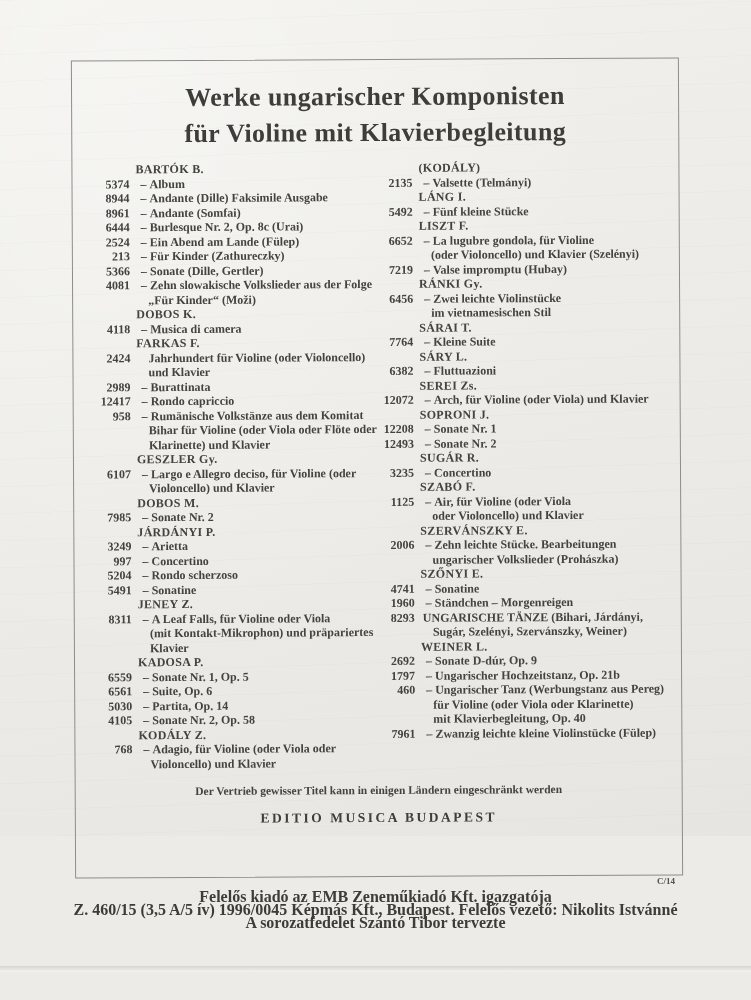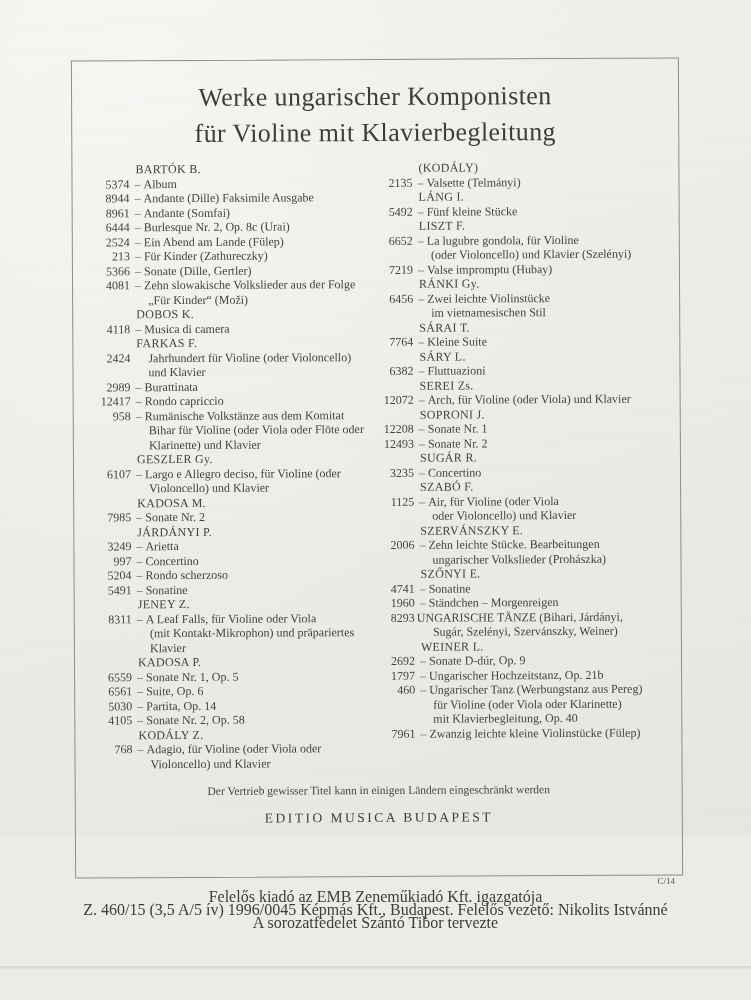--- a/index.html
+++ b/index.html
@@ -6,20 +6,21 @@
   body{
     width:751px;height:1000px;overflow:hidden;
     font-family:"Liberation Serif","DejaVu Serif",serif;
     background:#ecebe7;
   }
   .photo{
     position:relative;width:751px;height:836px;
     background:
       radial-gradient(ellipse at 18% 12%, rgba(255,255,255,0.35), rgba(255,255,255,0) 55%),
       linear-gradient(160deg,#f2f1ed 0%,#edecE8 45%,#e9e8e4 80%,#e6e5e1 100%);
+    font-weight: bold;
   }
   
   .photo::before{
     content:"";position:absolute;inset:0;
     background:repeating-linear-gradient(178deg,
       rgba(120,118,112,0.05) 0px, rgba(120,118,112,0.05) 1px,
       rgba(0,0,0,0) 1px, rgba(0,0,0,0) 27px);
     opacity:.5;pointer-events:none;
   }
   .photo::after{
@@ -31,21 +32,21 @@
     position:absolute;left:73px;top:59px;width:606px;height:816px;
     border:1px solid #8f8d88;
     transform:rotate(-0.3deg);
     color:#45433f;
   }
   .title{margin-top:19px;text-align:center;font-size:26px;line-height:36px;color:#3f3d39;letter-spacing:.4px;}
   .columns{display:flex;margin:10px 20px 0 20px;font-size:12px;line-height:14.5px;}
   .col{width:50%;}
   .row{display:flex;}
   .row .num{width:37px;text-align:right;flex-shrink:0;}
-  .row .body{padding-left:2px;white-space:nowrap;}
+  .row .body{padding-left:8px;white-space:nowrap;}
   .row .dash{display:inline-block;width:12px;text-align:center;}
   .row .cont{padding-left:18px;white-space:nowrap;}
   .header{padding-left:43px;letter-spacing:.3px;}
   .note{text-align:center;margin-top:14px;font-size:11.5px;color:#45433f;}
   .publisher{text-align:center;margin-top:14px;font-size:13.5px;letter-spacing:2.5px;color:#3f3d39;}
   .plate{position:absolute;top:876px;right:76px;font-size:9px;color:#55534f;}
   .imprint{position:absolute;top:890px;left:0;width:751px;text-align:center;font-size:16px;line-height:13px;color:#3e3c38;}
 </style>
 </head>
 <body>
@@ -144,21 +145,21 @@
             </div>
           </div>
           <div class="header">GESZLER Gy.</div>
           <div class="row">
             <span class="num">6107</span>
             <div>
               <div class="body"><span class="dash">–</span>Largo e Allegro deciso, für Violine (oder</div>
               <div class="cont">Violoncello) und Klavier</div>
             </div>
           </div>
-          <div class="header">KADOSA M.</div>
+          <div class="header">DOBOS M.</div>
           <div class="row">
             <span class="num">7985</span>
             <div>
               <div class="body"><span class="dash">–</span>Sonate Nr. 2</div>
             </div>
           </div>
           <div class="header">JÁRDÁNYI P.</div>
           <div class="row">
             <span class="num">3249</span>
             <div>

